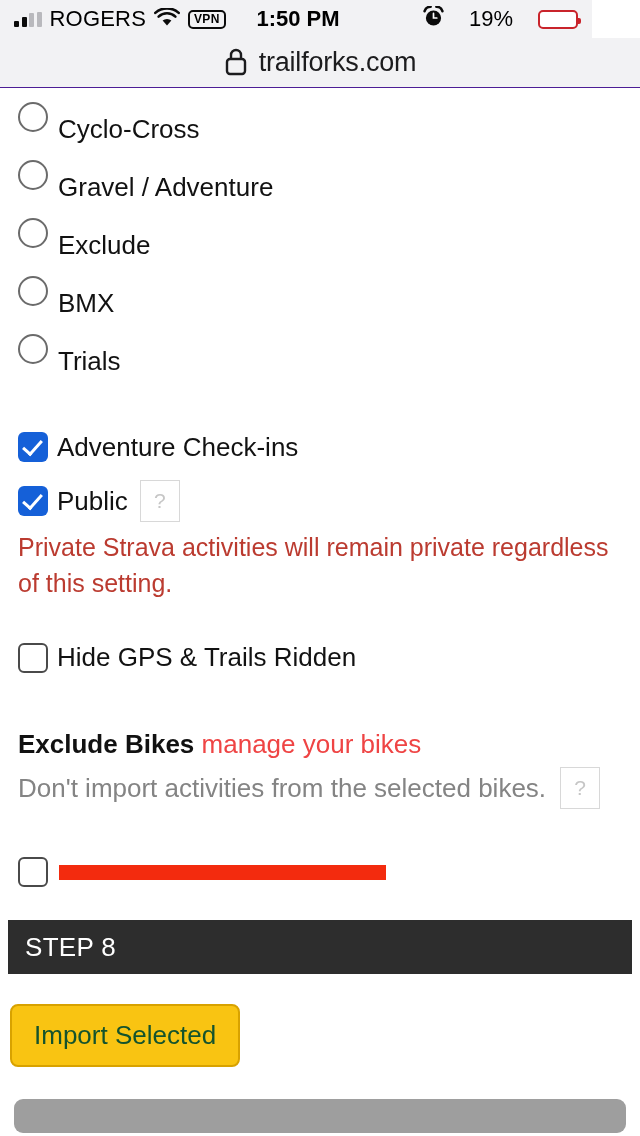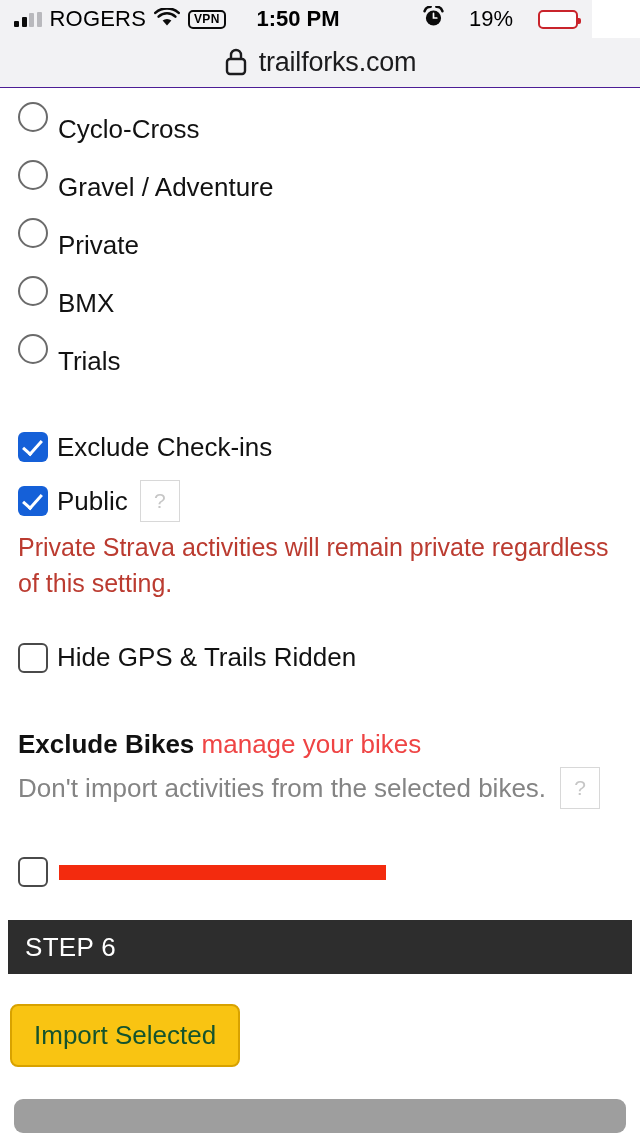--- a/index.html
+++ b/index.html
@@ -184,37 +184,37 @@
     <div class="opt-row">
       <span class="radio"></span>
       <span class="opt-label">Cyclo-Cross</span>
     </div>
     <div class="opt-row">
       <span class="radio"></span>
       <span class="opt-label">Gravel / Adventure</span>
     </div>
     <div class="opt-row">
       <span class="radio"></span>
-      <span class="opt-label">Private</span>
+      <span class="opt-label">Exclude</span>
     </div>
     <div class="opt-row">
       <span class="radio"></span>
       <span class="opt-label">BMX</span>
     </div>
     <div class="opt-row">
       <span class="radio"></span>
       <span class="opt-label">Trials</span>
     </div>
   </div>
 
   <div class="spacer-40"></div>
 
   <div class="chk-row">
     <span class="checkbox on"></span>
-    <span class="chk-label">Exclude Check-ins</span>
+    <span class="chk-label">Adventure Check-ins</span>
   </div>
 
   <div class="chk-row">
     <span class="checkbox on"></span>
     <span class="chk-label">Public</span>
     <span class="help-box">?</span>
   </div>
 
   <p class="warn">Private Strava activities will remain private regardless of this setting.</p>
 
@@ -233,20 +233,20 @@
     <span class="help-box">?</span>
   </div>
 
   <div class="bike-row">
     <span class="checkbox off"></span>
     <span class="redact-red"></span>
   </div>
 </div>
 
 <div class="step-bar">
-  <span>STEP 6</span>
+  <span>STEP 8</span>
 </div>
 
 <div class="btn-wrap">
   <button class="import-btn">Import Selected</button>
 </div>
 
 <div class="bottom-bar"></div>
 
 </body></html>

